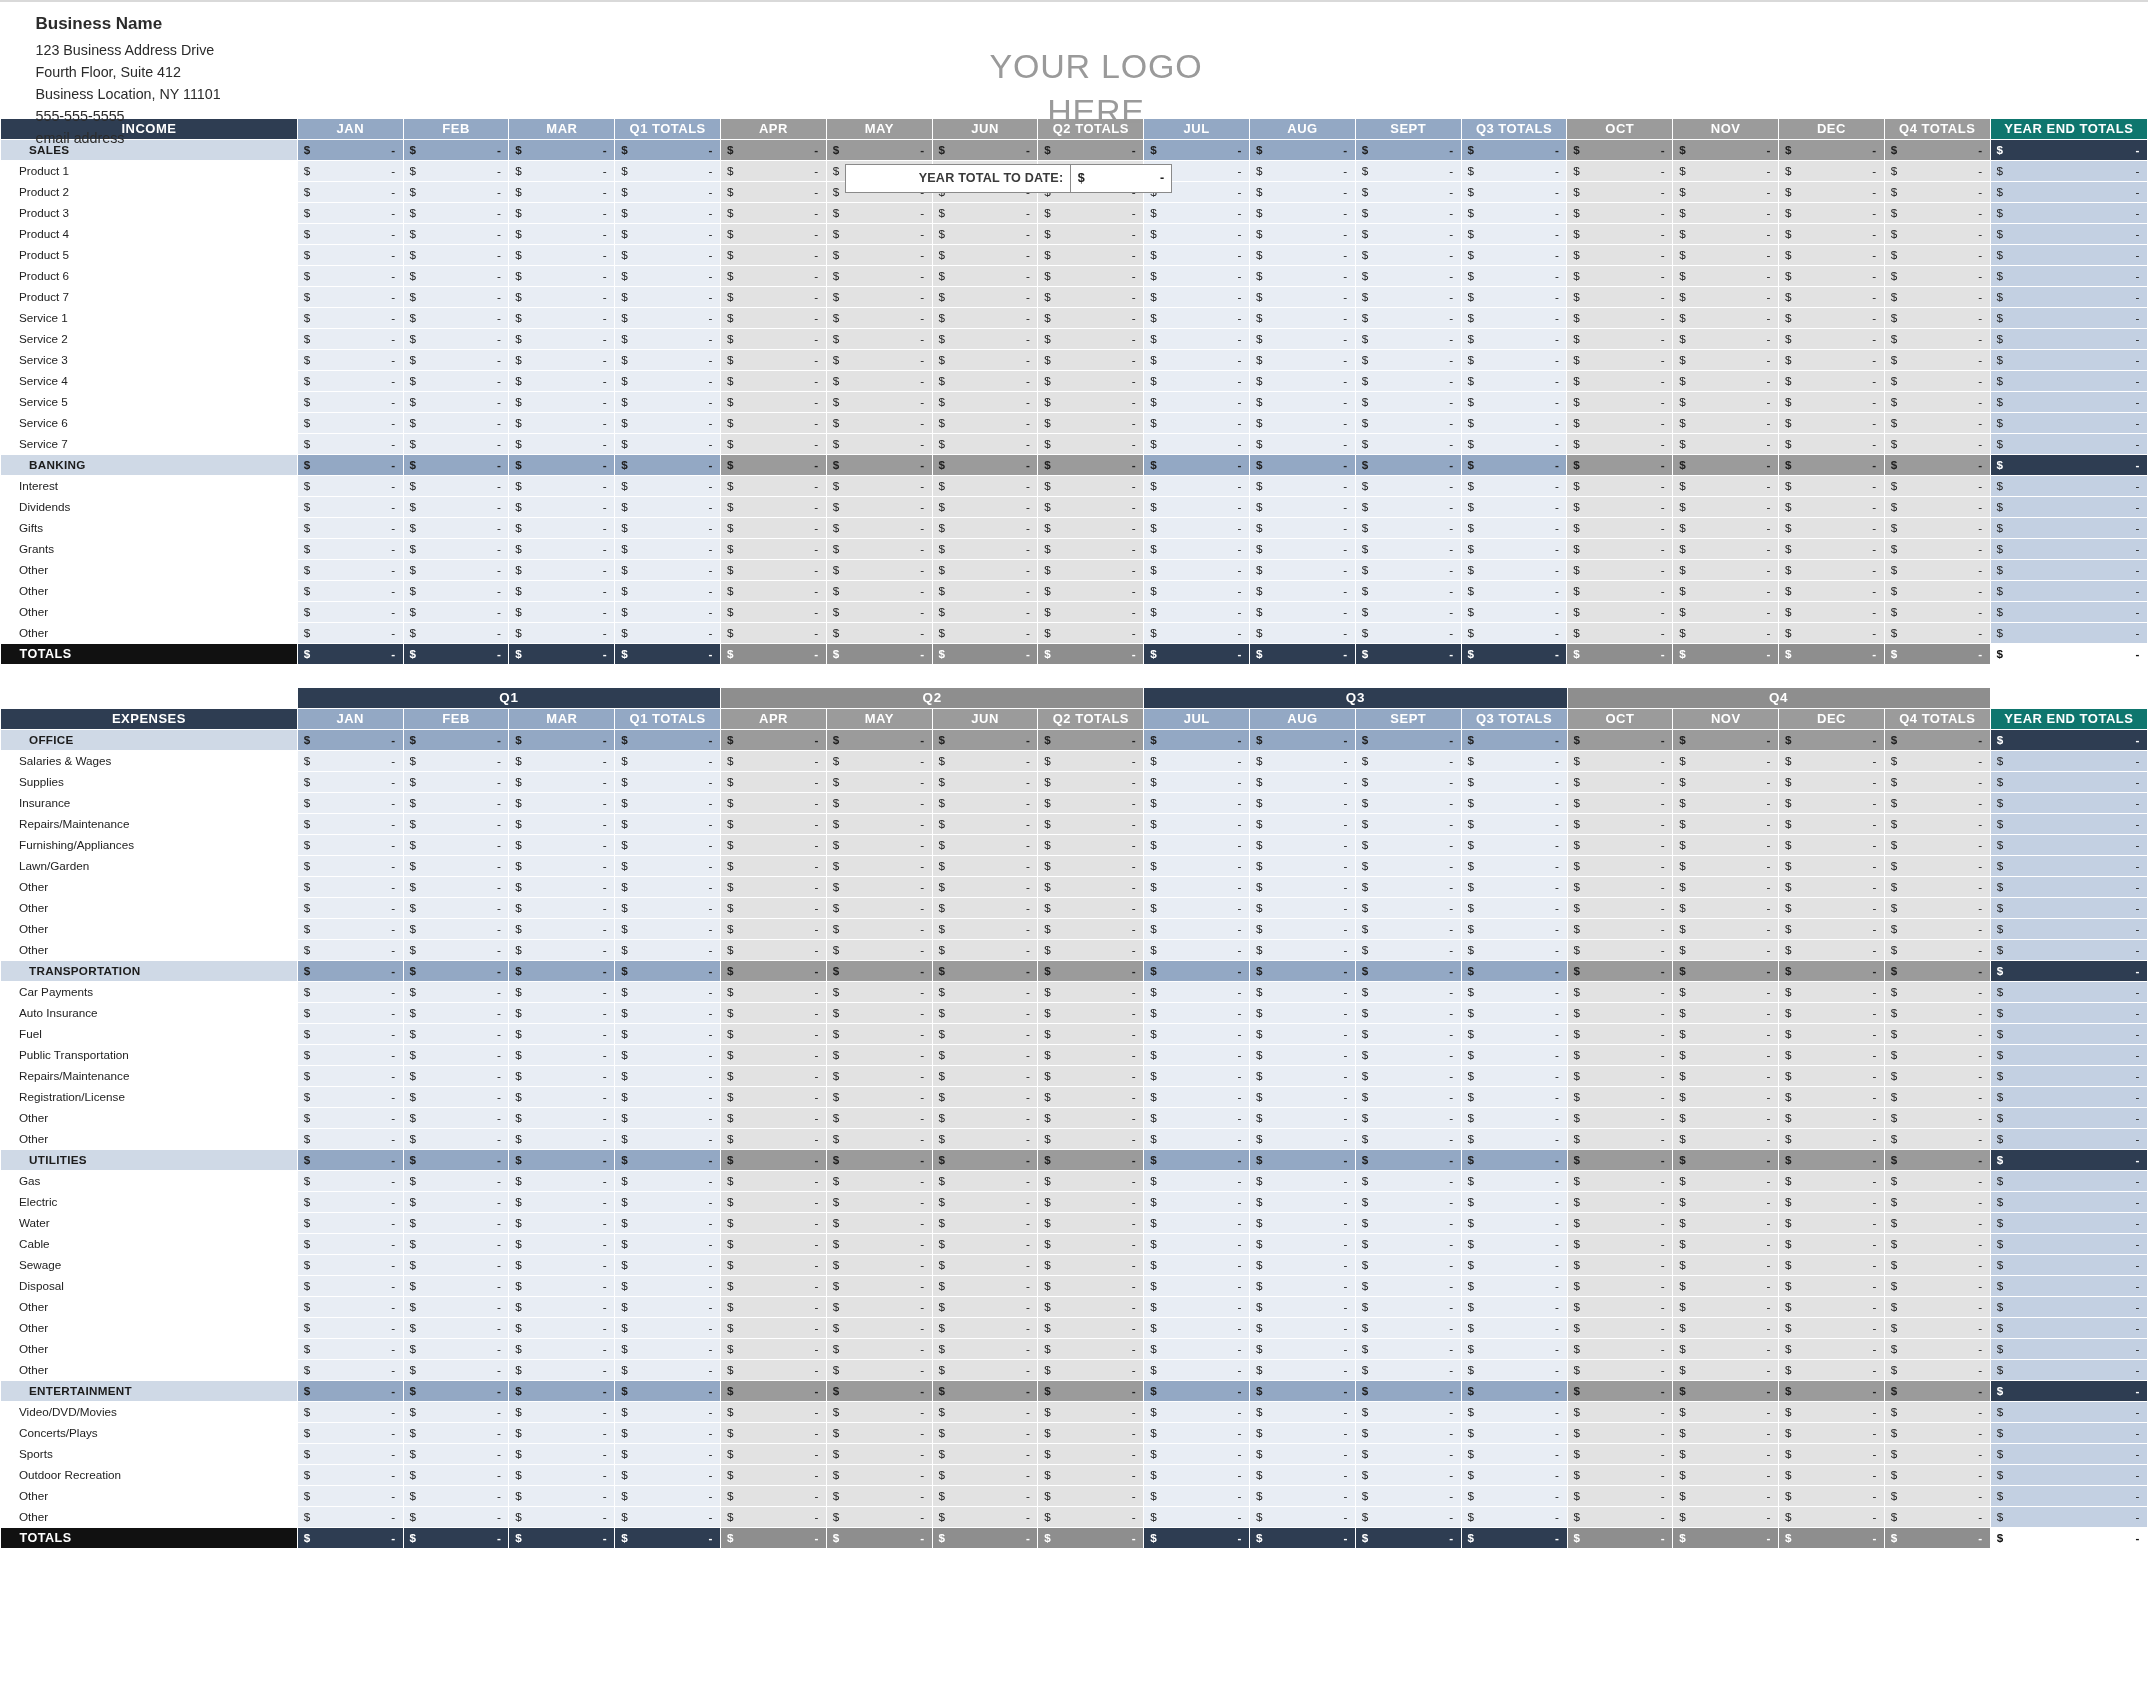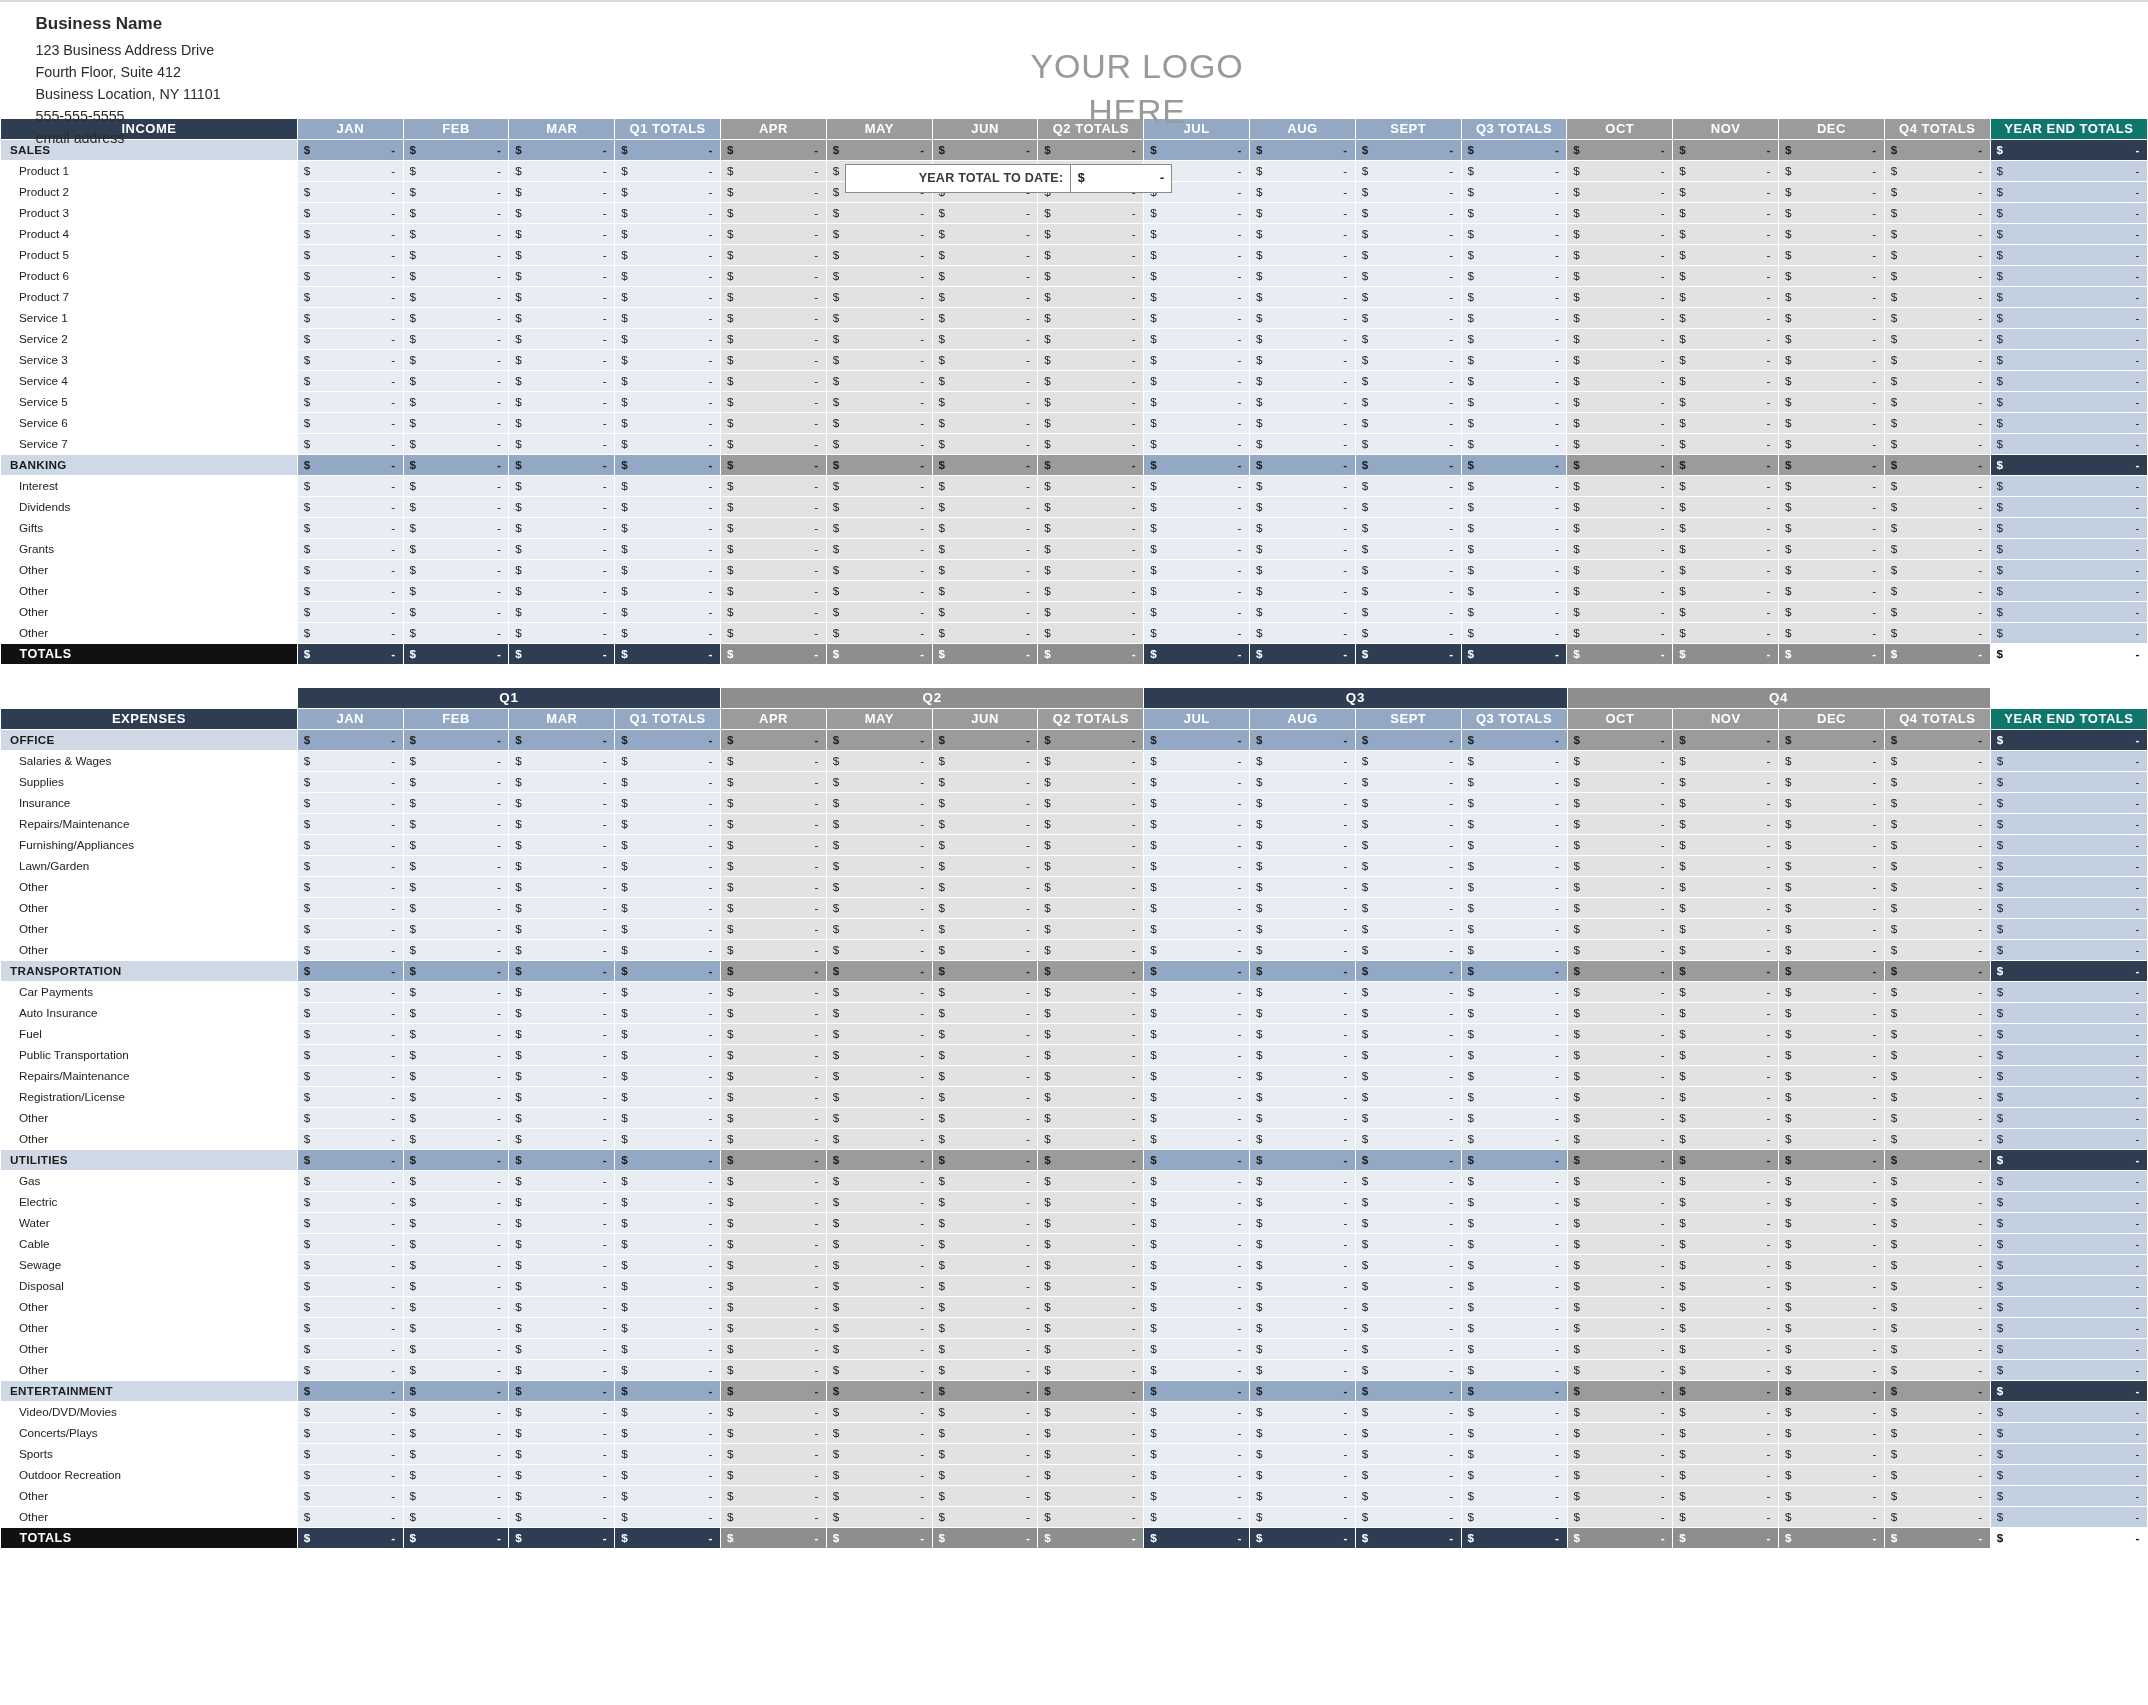--- a/index.html
+++ b/index.html
@@ -45,21 +45,21 @@
     line-height: 22px;
     color: #2b2b2b;
   }
   .biz-name {
     font-weight: bold;
     font-size: 17px;
     padding-bottom: 3.4px;
   }
   .logo-block {
     position: absolute;
-    left: 949px;
+    left: 908px;
     top: 42px;
     width: 352px;
     text-align: center;
     font-size: 34px;
     line-height: 45px;
     color: #9a9a9a;
     letter-spacing: 0.8px;
   }
   .ytd-box {
     position: absolute;
@@ -164,21 +164,21 @@
 
   
   .cat td {
     font-weight: bold;
     font-size: 11.7px;
     border: 0.8px solid #ffffff;
   }
   .cat .lbl {
     background: #cfd9e6;
     color: #1c1c1c;
-    padding-left: 9px;
+    padding-left: 28px;
     letter-spacing: 0.3px;
   }
   .cat .m-q1 { background: #93a8c4; }
   .cat .m-q2 { background: #9b9b9b; }
   .cat .m-q3 { background: #93a8c4; }
   .cat .m-q4 { background: #9b9b9b; }
   .cat .m-year { background: #2e3d52; color: #ffffff; }
 
   
   .item td {

